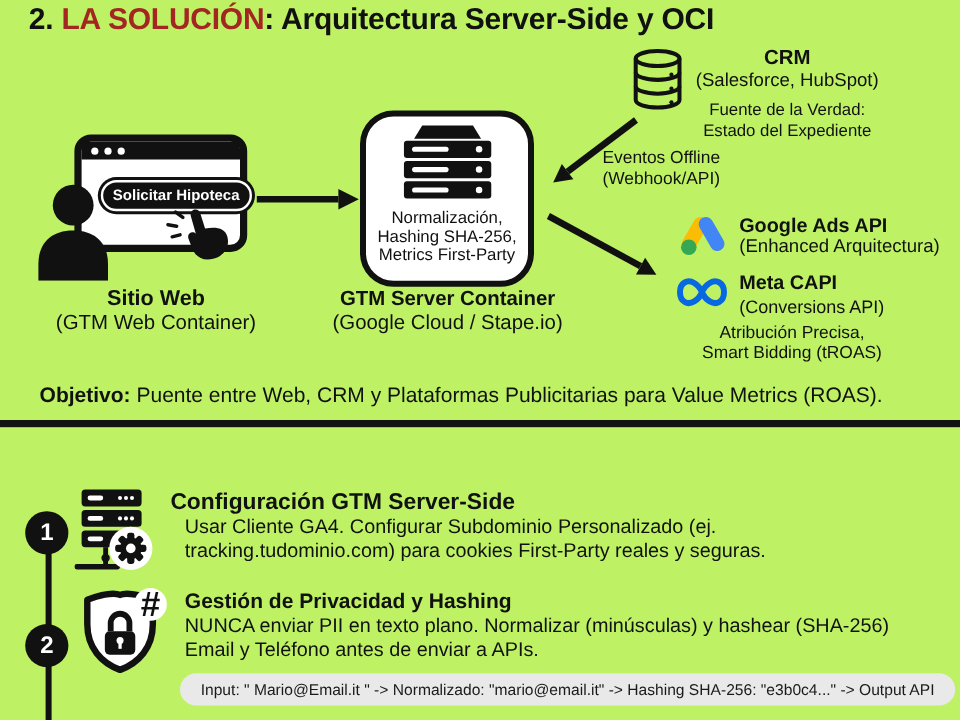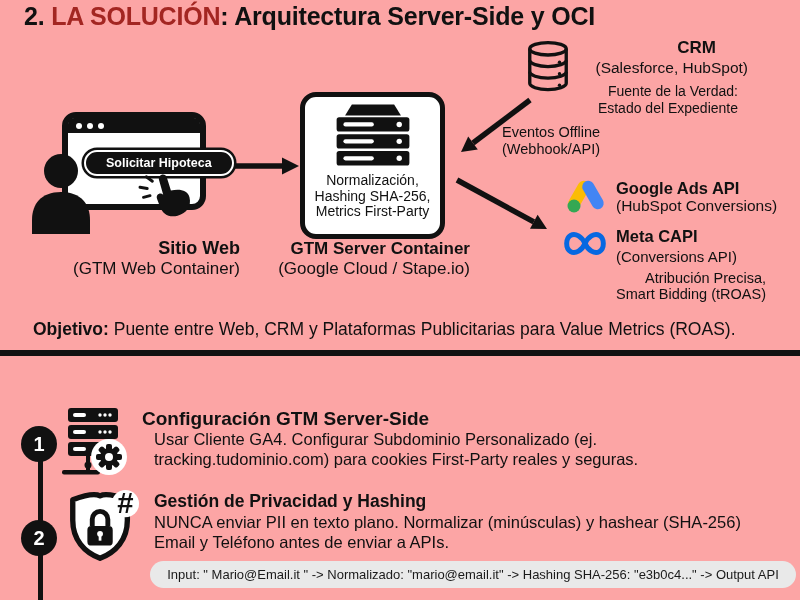--- a/index.html
+++ b/index.html
@@ -1,40 +1,40 @@
 <!DOCTYPE html>
 <html><head>
 <meta charset="utf-8">
 <style>
   html,body{margin:0;padding:0;background:#fff;}
-  #stage{position:relative;width:800px;height:600px;background:#fca5a5;overflow:hidden;
+  #stage{position:relative;width:800px;height:600px;background:#bef264;overflow:hidden;
          font-family:"Liberation Sans",sans-serif;color:#111;}
   .abs{position:absolute;}
   .bold{font-weight:bold;}
-  .center{text-align:right;}
+  .center{text-align:center;}
   .red{color:#A32622;}
   .nowrap{white-space:nowrap;}
 
   .main-title{left:24px;top:2px;font-size:25px;font-weight:bold;letter-spacing:-0.2px;white-space:nowrap;}
 
   
   .browser{left:62px;top:112px;width:132px;height:86px;border:6px solid #111;border-radius:14px;background:#fff;z-index:2;}
   .browser-bar{position:absolute;left:0;top:0;right:0;height:15px;background:#111;border-radius:6px 6px 0 0;
                display:flex;align-items:center;gap:5px;padding-left:8px;}
   .dot{width:6px;height:6px;border-radius:50%;background:#fff;}
-  .pill{left:84px;top:150px;height:22px;line-height:22px;padding:0 20px;background:#111;color:#fff;
+  .pill{left:84px;top:150px;height:22px;line-height:22px;padding:0 8px;background:#111;color:#fff;
         font-size:12.5px;font-weight:bold;border-radius:13px;border:2px solid #fff;
         box-shadow:0 0 0 2.5px #111;white-space:nowrap;z-index:4;}
   .person{left:24px;top:150px;z-index:5;}
   .hand{left:138px;top:166px;z-index:6;}
   .web-title{left:20px;top:238px;width:220px;font-size:18px;}
   .web-sub{left:20px;top:259px;width:220px;font-size:17px;}
 
   
-  .gtm-box{left:300px;top:92px;width:135px;height:132px;border:5px solid #111;border-radius:16px;background:#fff;
+  .gtm-box{left:300px;top:92px;width:135px;height:132px;border:5px solid #111;border-radius:28px;background:#fff;
            text-align:center;padding-top:5px;z-index:2;}
   .gtm-lines{font-size:14px;line-height:1.12;margin-top:1px;}
   .gtm-title{left:276px;top:239px;width:194px;font-size:17px;}
   .gtm-sub{left:276px;top:259px;width:194px;font-size:17px;}
 
   
   .crm-db{left:524px;top:40px;}
   .crm-title{left:596px;top:38px;width:120px;font-size:17px;}
   .crm-sub{left:564px;top:59px;width:184px;font-size:15.5px;}
   .crm-note1{left:574px;top:83px;width:164px;font-size:14px;}
@@ -162,21 +162,21 @@
   <div class="abs crm-note2 center">Estado del Expediente</div>
   <div class="abs offline1 nowrap">Eventos Offline</div>
   <div class="abs offline2 nowrap">(Webhook/API)</div>
 
   <svg class="abs gads-icon" width="40" height="37" viewBox="0 0 40 37">
     <rect x="7" y="2.5" width="12" height="31" rx="6" fill="#FBBC04" transform="rotate(30 13 18)"></rect>
     <rect x="21" y="2.5" width="12" height="31" rx="6" fill="#4285F4" transform="rotate(-30 27 18)"></rect>
     <circle cx="8" cy="29" r="6.5" fill="#34A853"></circle>
   </svg>
   <div class="abs gads-title bold nowrap">Google Ads API</div>
-  <div class="abs gads-sub nowrap">(HubSpot Conversions)</div>
+  <div class="abs gads-sub nowrap">(Enhanced Arquitectura)</div>
   <svg class="abs meta-icon" width="46" height="31" viewBox="0 0 48 32">
     <path d="M24 16 C21 9 14 4.5 9 7.5 C3.5 10.8 3.5 21.2 9 24.5 C14 27.5 21 23 24 16 C27 9 34 4.5 39 7.5 C44.5 10.8 44.5 21.2 39 24.5 C34 27.5 27 23 24 16 Z" fill="none" stroke="#0768E1" stroke-width="5.2" stroke-linejoin="round" stroke-linecap="round"></path>
   </svg>
   <div class="abs meta-title bold nowrap">Meta CAPI</div>
   <div class="abs meta-sub nowrap">(Conversions API)</div>
   <div class="abs plat-note1 center">Atribución Precisa,</div>
   <div class="abs plat-note2 center">Smart Bidding (tROAS)</div>
 
   <div class="abs objective">
     <span class="bold">Objetivo:</span><span> Puente entre Web, CRM y Plataformas Publicitarias para Value Metrics (ROAS).</span>

